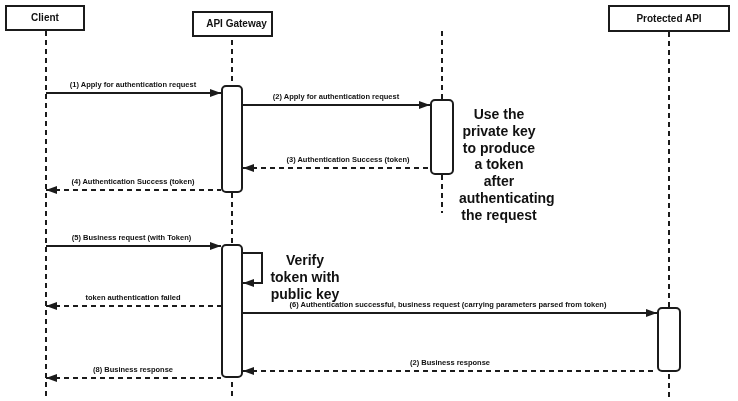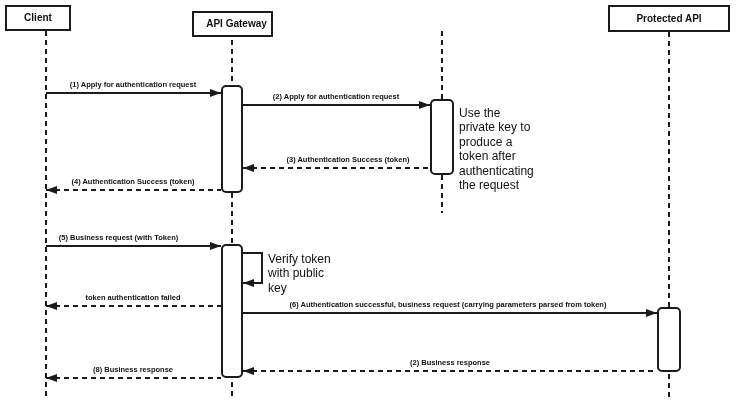--- a/index.html
+++ b/index.html
@@ -36,34 +36,34 @@
     position:absolute;font-size:7.5px;font-weight:700;white-space:nowrap;
     transform:translateX(-50%);z-index:4;color:#111;
   }
   
   .selfloop{
     position:absolute;box-sizing:border-box;border:2px solid #1b1b1b;border-left:none;
     background:transparent;z-index:3;
   }
   
   .note{
-    position:absolute;font-size:12px;font-weight:400;line-height:1.2;z-index:4;color:#111;
+    position:absolute;font-size:14px;font-weight:700;line-height:1.2;z-index:4;color:#111;text-align:center;
   }
 </style>
 </head>
 <body>
 
 <div class="canvas">
 
   <div class="lifeline" style="left:45px;top:31px;height:367px;"></div>
   <div class="lifeline" style="left:231px;top:31px;height:367px;"></div>
   <div class="lifeline" style="left:441px;top:31px;height:182px;"></div>
   <div class="lifeline" style="left:668px;top:32px;height:366px;"></div>
 
-  <div class="phead" style="left:5px;top:5px;width:66px;height:26px;">
+  <div class="phead" style="left:5px;top:5px;width:80px;height:26px;">
     <span>Client</span>
   </div>
   <div class="phead" style="left:192px;top:11px;width:81px;height:26px;padding-left:8px;">
     <span>API Gateway</span>
   </div>
   <div class="phead" style="left:608px;top:5px;width:122px;height:27px;">
     <span>Protected API</span>
   </div>
 
   <div class="activation" style="left:221px;top:85px;width:22px;height:108px;"></div>
@@ -93,21 +93,21 @@
 
   <div>
     <div class="mline dashed" style="left:46px;top:189px;width:175px;"></div>
     <div class="ah left" style="left:46px;top:186px;"></div>
     <div class="mlabel" style="left:133px;top:177px;">(4) Authentication Success (token)</div>
   </div>
 
   <div>
     <div class="mline solid" style="left:46px;top:245px;width:175px;"></div>
     <div class="ah right" style="left:210px;top:242px;"></div>
-    <div class="mlabel" style="left:115px;top:233px;padding-left:7px;">(5) Business request (with Token)</div>
+    <div class="mlabel" style="left:128px;top:233px;padding-left:7px;">(5) Business request (with Token)</div>
   </div>
 
   <div>
     <div class="selfloop" style="left:243px;top:252px;width:20px;height:32px;"></div>
     <div class="ah left" style="left:243px;top:279px;"></div>
     <div class="note" style="left:268px;top:252px;width:74px;">Verify token with public key</div>
   </div>
 
   <div>
     <div class="mline dashed" style="left:46px;top:305px;width:175px;"></div>

